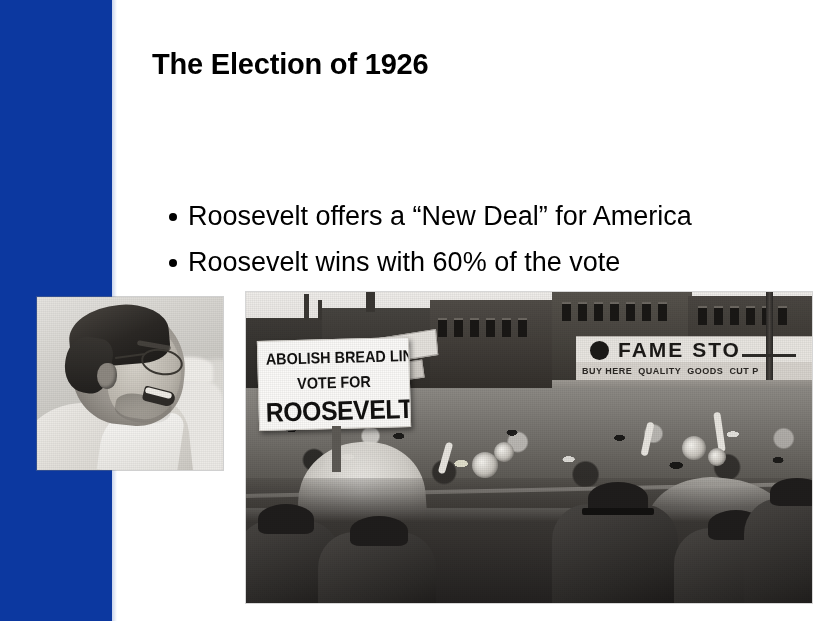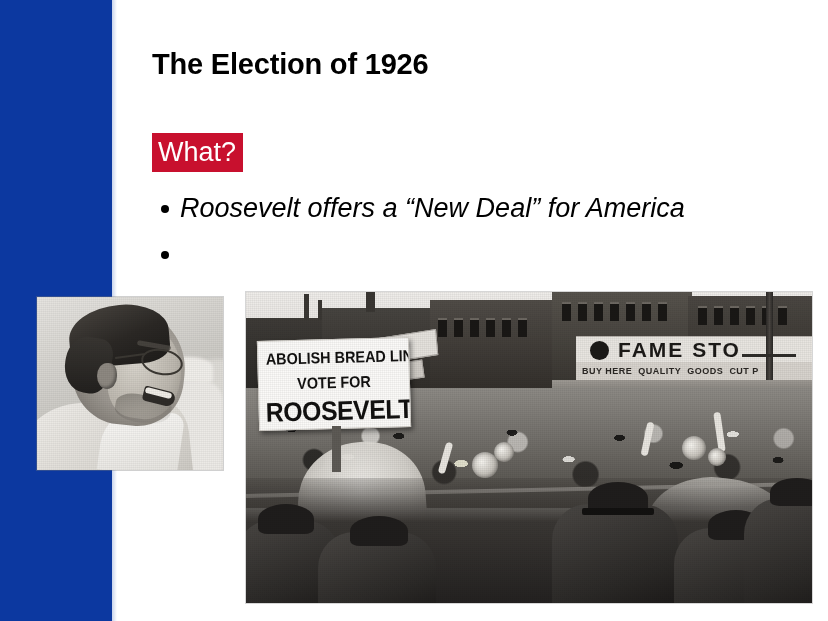--- a/index.html
+++ b/index.html
@@ -67,24 +67,23 @@
     display: inline-block;
     white-space: nowrap;
   }
 
   
   #bullet-list {
     position: absolute;
     left: 158px;
     top: 185px;
     width: 640px;
-    margin: 0;
+    margin: 8px;
     padding: 0;
     list-style: none;
-    font-style: italic;
   }
   #bullet-list li {
     position: relative;
     padding-left: 22px;
     font-size: 27px;
     line-height: 46px;
     color: #000000;
     white-space: nowrap;
   }
   #bullet-list li .bullet-dot {
@@ -554,29 +553,29 @@
 </head>
 <body>
 
 <div id="slide">
 
   <div id="sidebar-band"></div>
   <div id="sidebar-band-edge"></div>
 
   <div id="slide-title">The Election of 1926</div>
 
-  <div id="section-tag">What?</div>
 
   <ul id="bullet-list">
     <li>
       <span class="bullet-dot"></span>
       <span>Roosevelt offers a “New Deal” for America</span>
     </li>
     <li>
       <span class="bullet-dot"></span>
+      <span>Roosevelt wins with 60% of the vote</span>
     </li>
   </ul>
 
   <div id="fdr-portrait">
     <div class="ph-sky"></div>
     <div class="ph-bg-body2"></div>
     <div class="ph-bg-hat"></div>
     <div class="ph-bg-body"></div>
     <div class="ph-shoulder"></div>
     <div class="ph-neck"></div>

